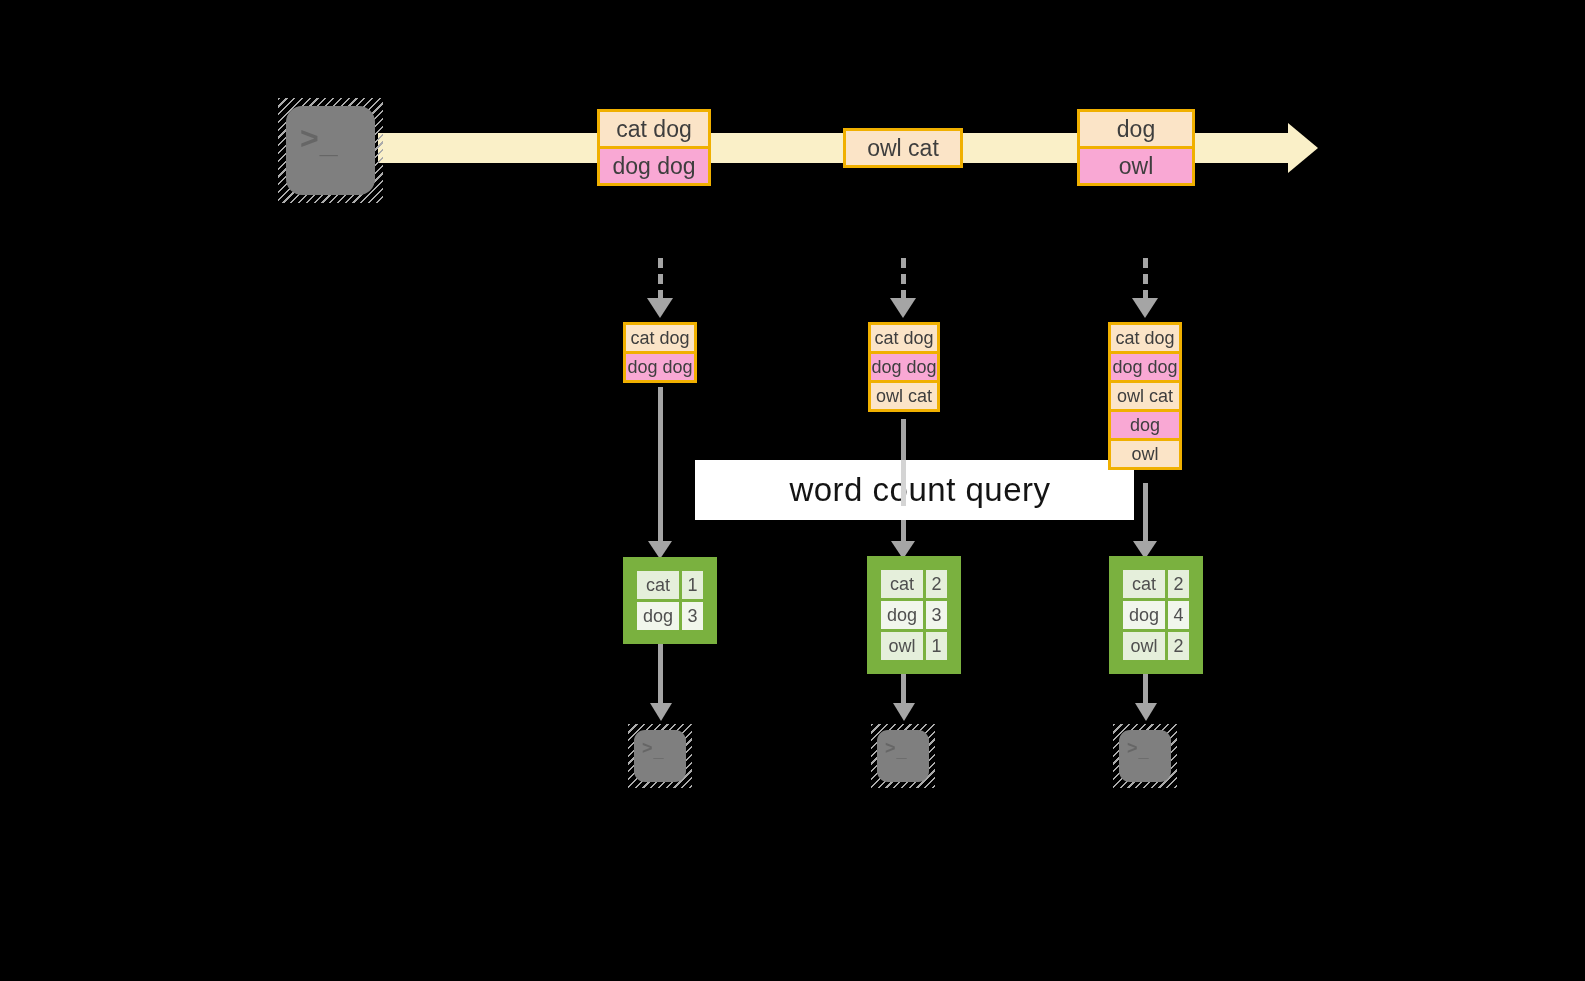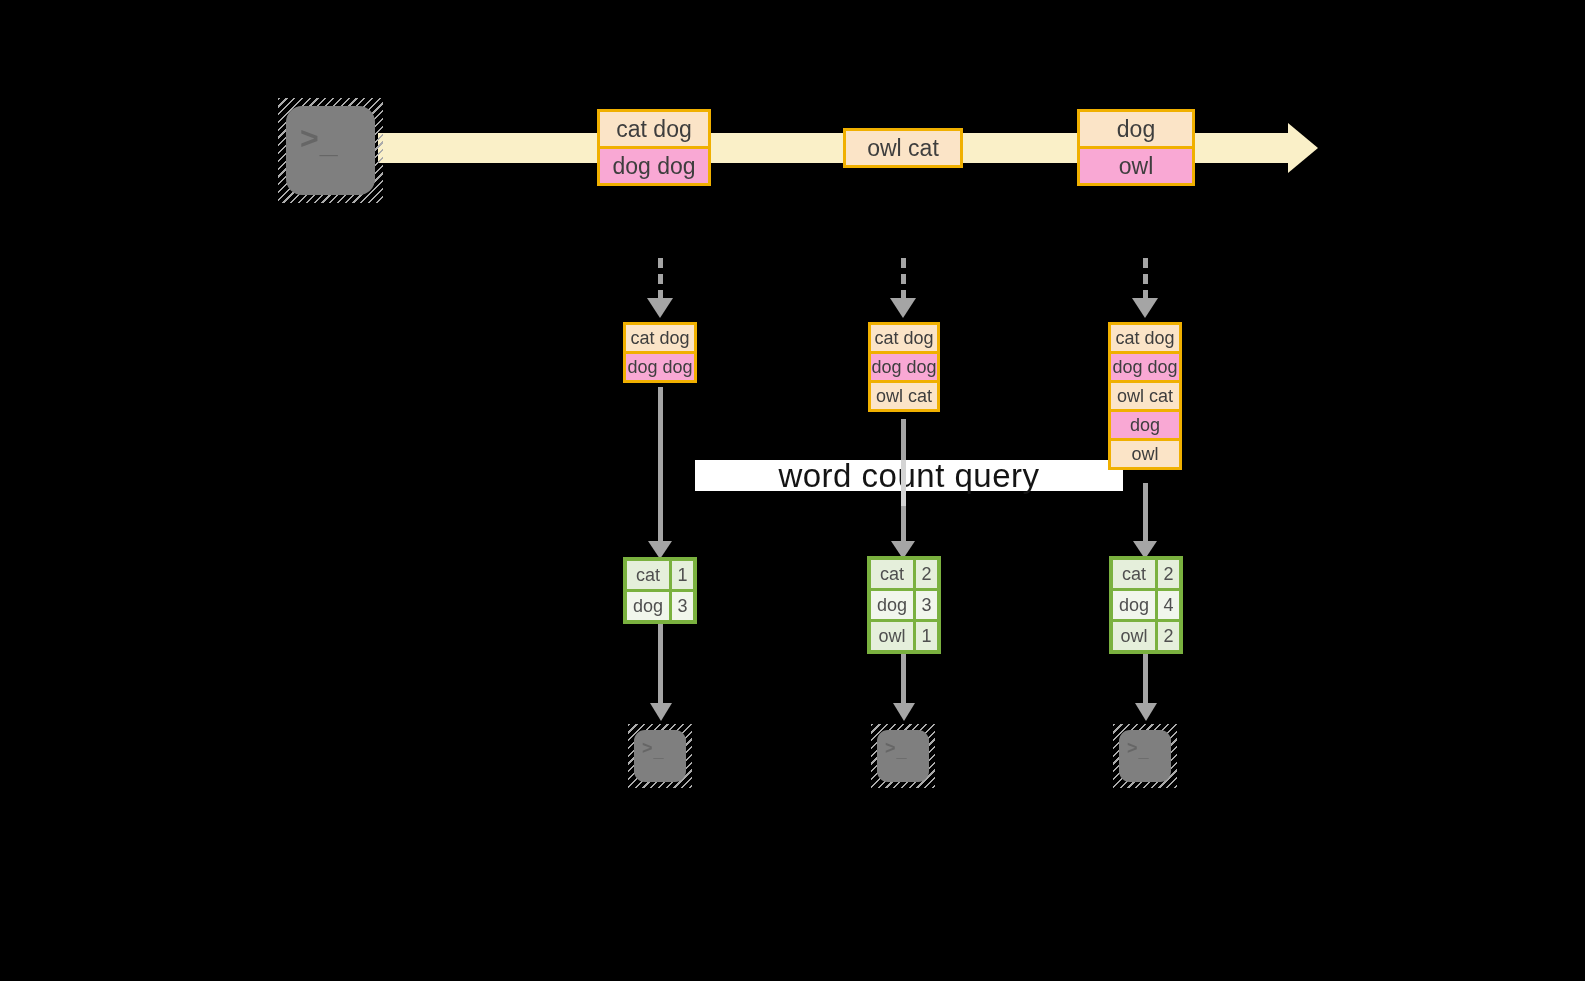--- a/index.html
+++ b/index.html
@@ -44,21 +44,21 @@
   .head-md{width:0;height:0;border-left:12px solid transparent;border-right:12px solid transparent;border-top:18px solid #A5A5A5;}
   .head-sm{width:0;height:0;border-left:11px solid transparent;border-right:11px solid transparent;border-top:18px solid #A5A5A5;}
 
   
   .query-box{background:#FFFFFF;display:flex;align-items:center;justify-content:center;}
   .query-text{font-size:33px;color:#141414;letter-spacing:0.5px;}
   .query-linethrough{background:#D4D4D4;}
 
   
   .gtable{
-    display:grid;grid-template-columns:42px 21px;gap:3px;padding:4px;background:#7AB13F;
+    display:grid;grid-template-columns:42px 21px;gap:3px;padding:14px;background:#7AB13F;
   }
   .gcell{
     height:28px;display:flex;align-items:center;justify-content:center;
     font-size:18px;color:#4F4F4F;
   }
   .gfill-a{background:#E5EFDB;}
   .gfill-b{background:#F1F6EC;}
 
   .z1{z-index:1}.z2{z-index:2}.z3{z-index:3}.z4{z-index:4}
 </style>
@@ -112,21 +112,21 @@
     <div class="orow fill-dark">owl</div>
   </div>
 
   <div class="abs vline z1" style="left:658px;top:387px;height:154px;"></div>
   <div class="abs vline z1" style="left:901px;top:419px;height:122px;"></div>
   <div class="abs vline z1" style="left:1143px;top:483px;height:58px;"></div>
   <div class="abs head-md z4" style="left:648px;top:541px;"></div>
   <div class="abs head-md z4" style="left:891px;top:541px;"></div>
   <div class="abs head-md z4" style="left:1133px;top:541px;"></div>
 
-  <div class="abs query-box z2" style="left:695px;top:460px;width:428px;height:31px;">
+  <div class="abs query-box z2" style="left:695px;top:460px;width:428px;height:60px;padding-left:11px;">
     <span class="query-text">word count query</span>
   </div>
   <div class="abs query-linethrough z3" style="left:901px;top:460px;width:5px;height:46px;"></div>
 
   <div class="abs gtable z4" style="left:623px;top:557px;">
     <div class="gcell gfill-a">cat</div>
     <div class="gcell gfill-a">1</div>
     <div class="gcell gfill-b">dog</div>
     <div class="gcell gfill-b">3</div>
   </div>

